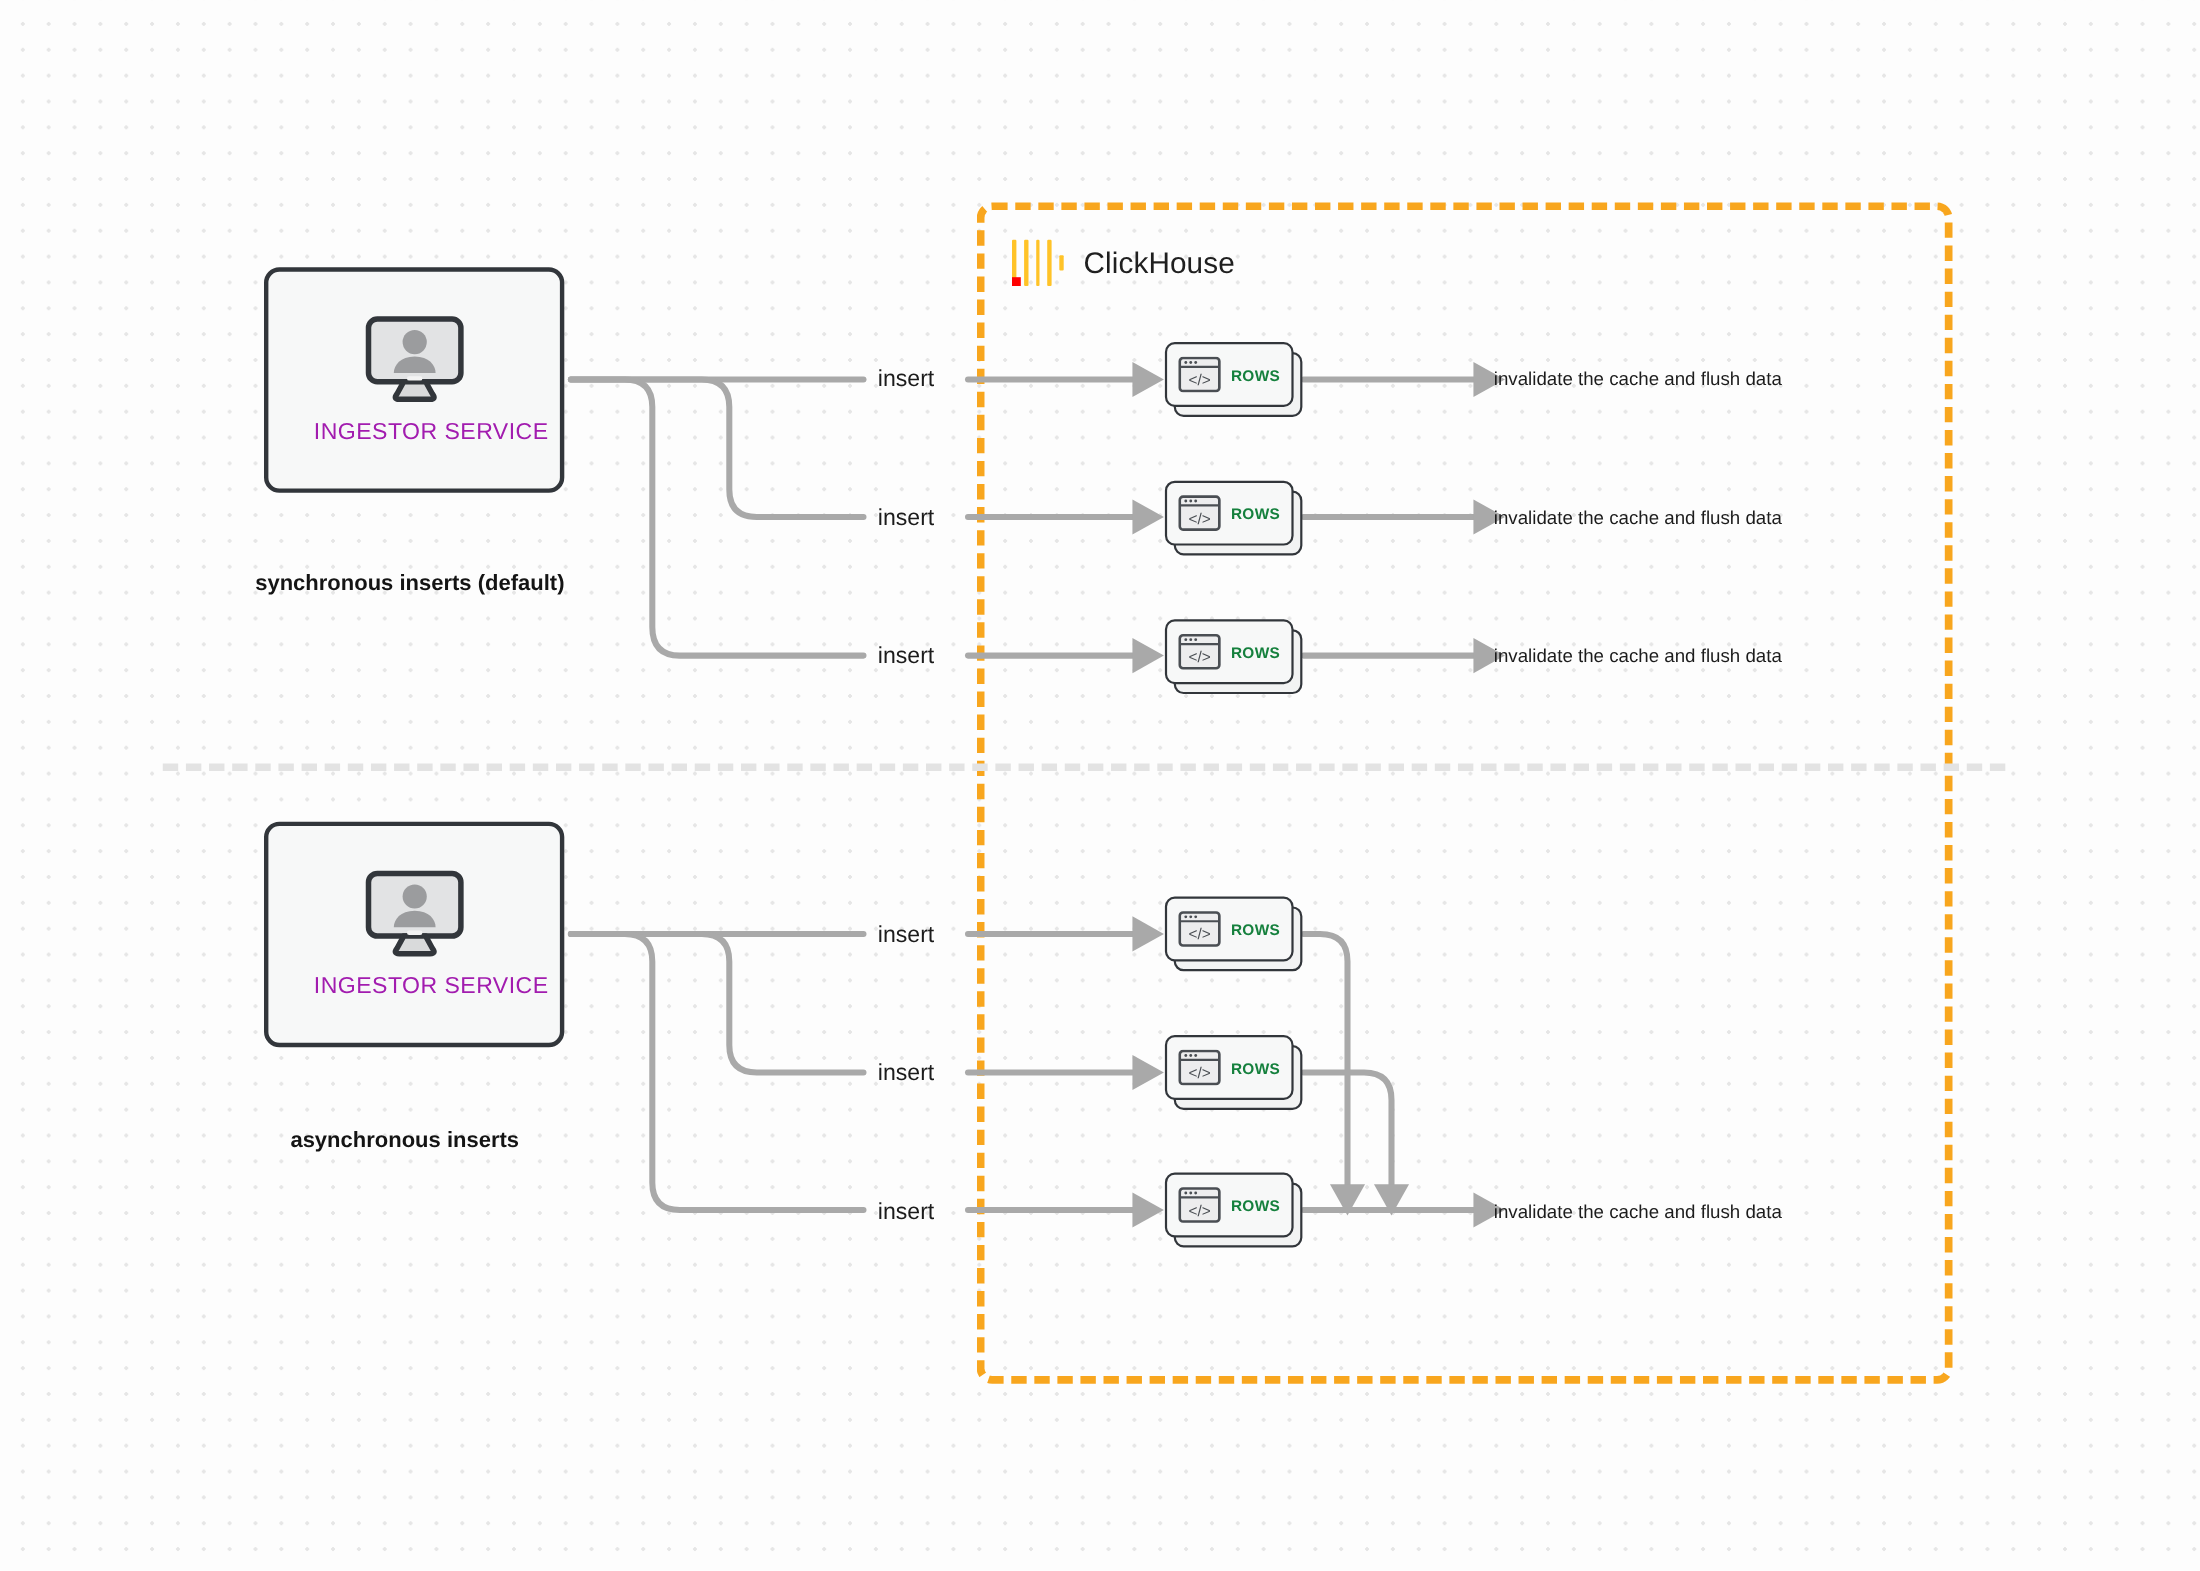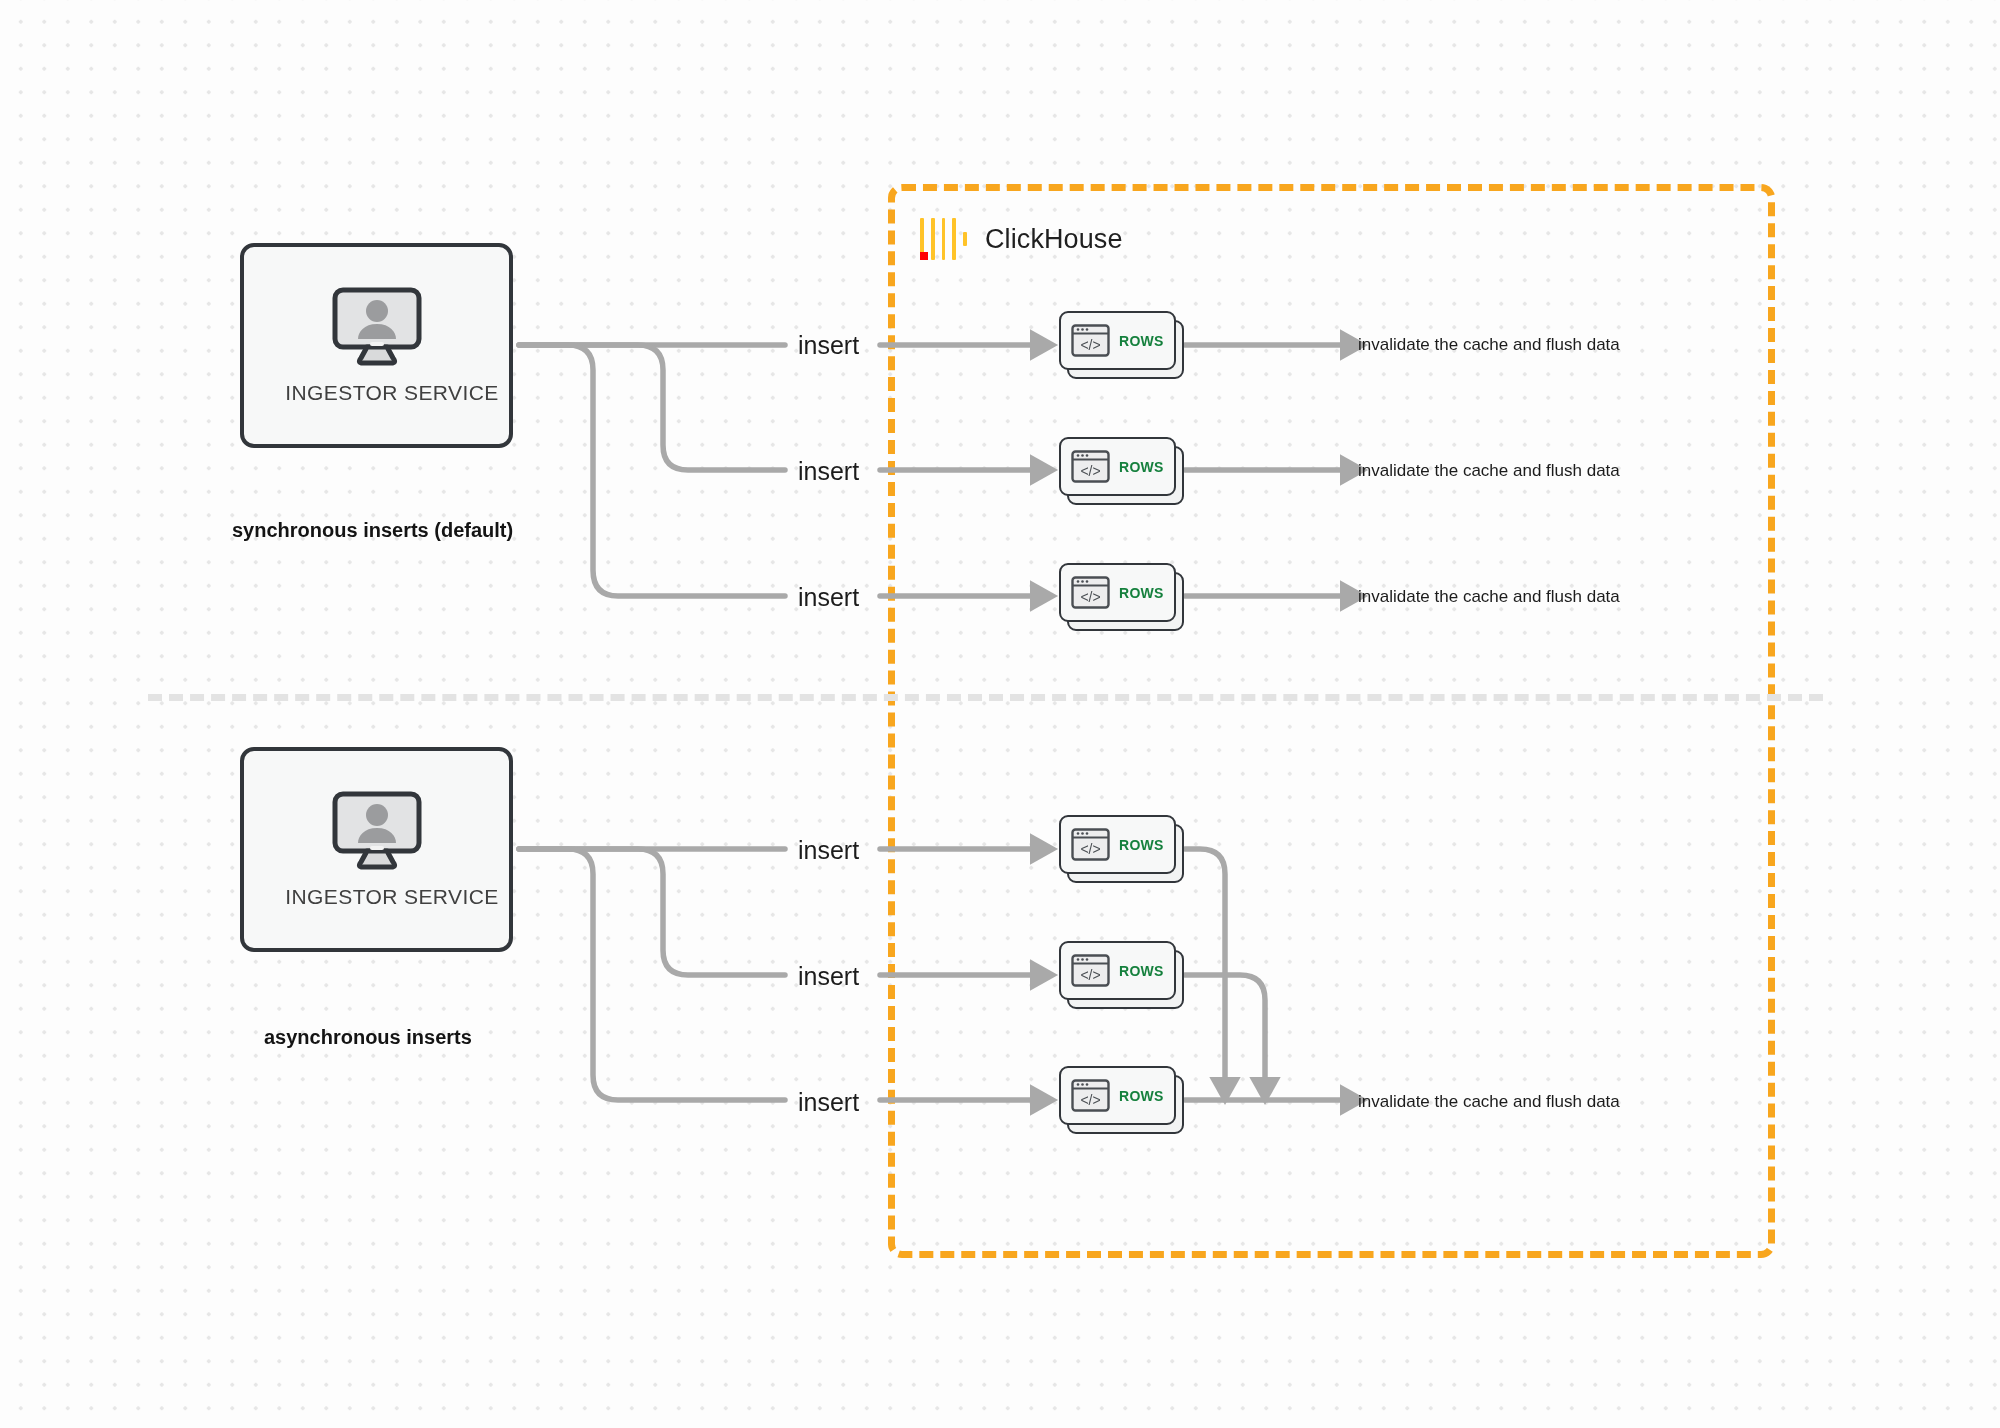--- a/index.html
+++ b/index.html
@@ -93,40 +93,40 @@
     border-radius: 14px;
     box-sizing: border-box;
     display: flex;
     flex-direction: column;
     align-items: center;
     justify-content: center;
     gap: 12px;
   }
   .ingestor-label {
     font-size: 21px;
-    color: #404040;
+    color: #a21caf;
     letter-spacing: .4px;
     white-space: nowrap;
     margin-left: 31px;
   }
   .monitor { width: 92px; height: 82px; }
 
   
   .section-caption {
     position: absolute;
     font-size: 20px;
     font-weight: bold;
     color: #141414;
     white-space: nowrap;
   }
 
   
   .insert-label {
     position: absolute;
-    font-size: 25px;
+    font-size: 21px;
     color: #1c1c1c;
     white-space: nowrap;
     transform: translateY(-50%);
   }
 
   
   .flush-label {
     position: absolute;
     font-size: 17px;
     color: #1c1c1c;

